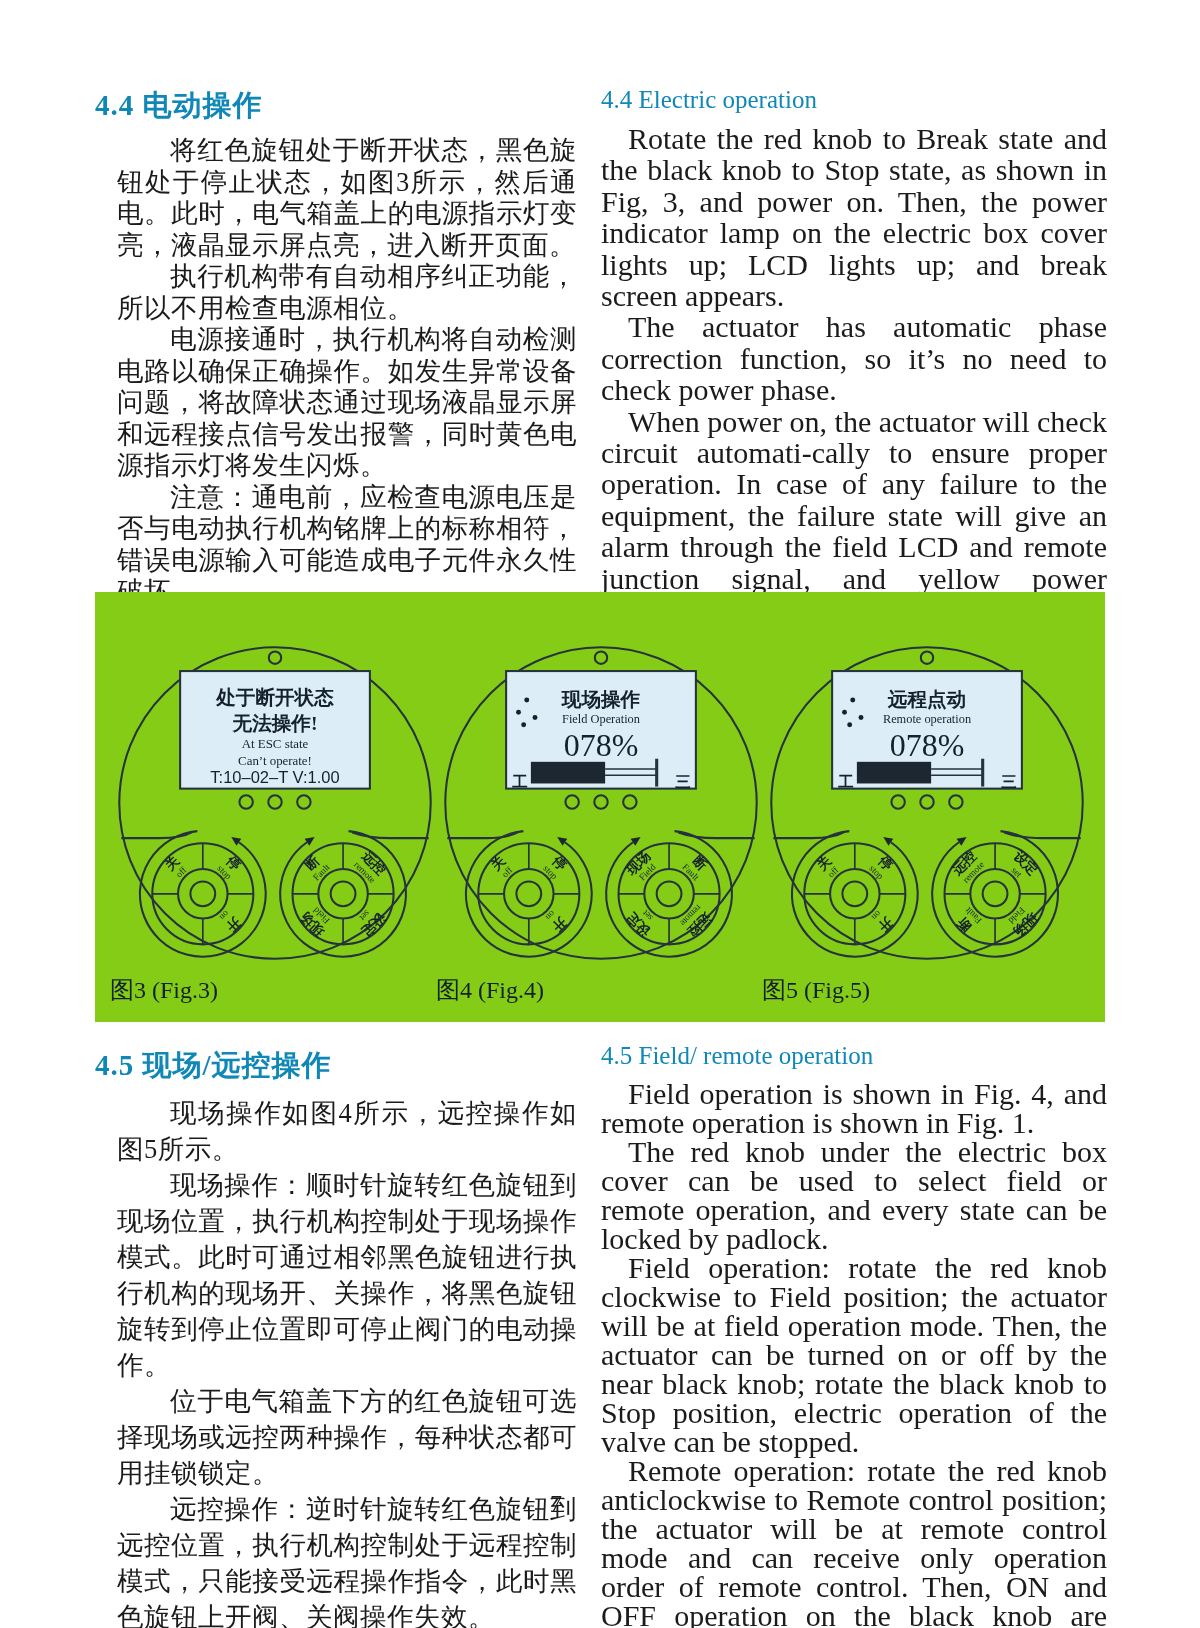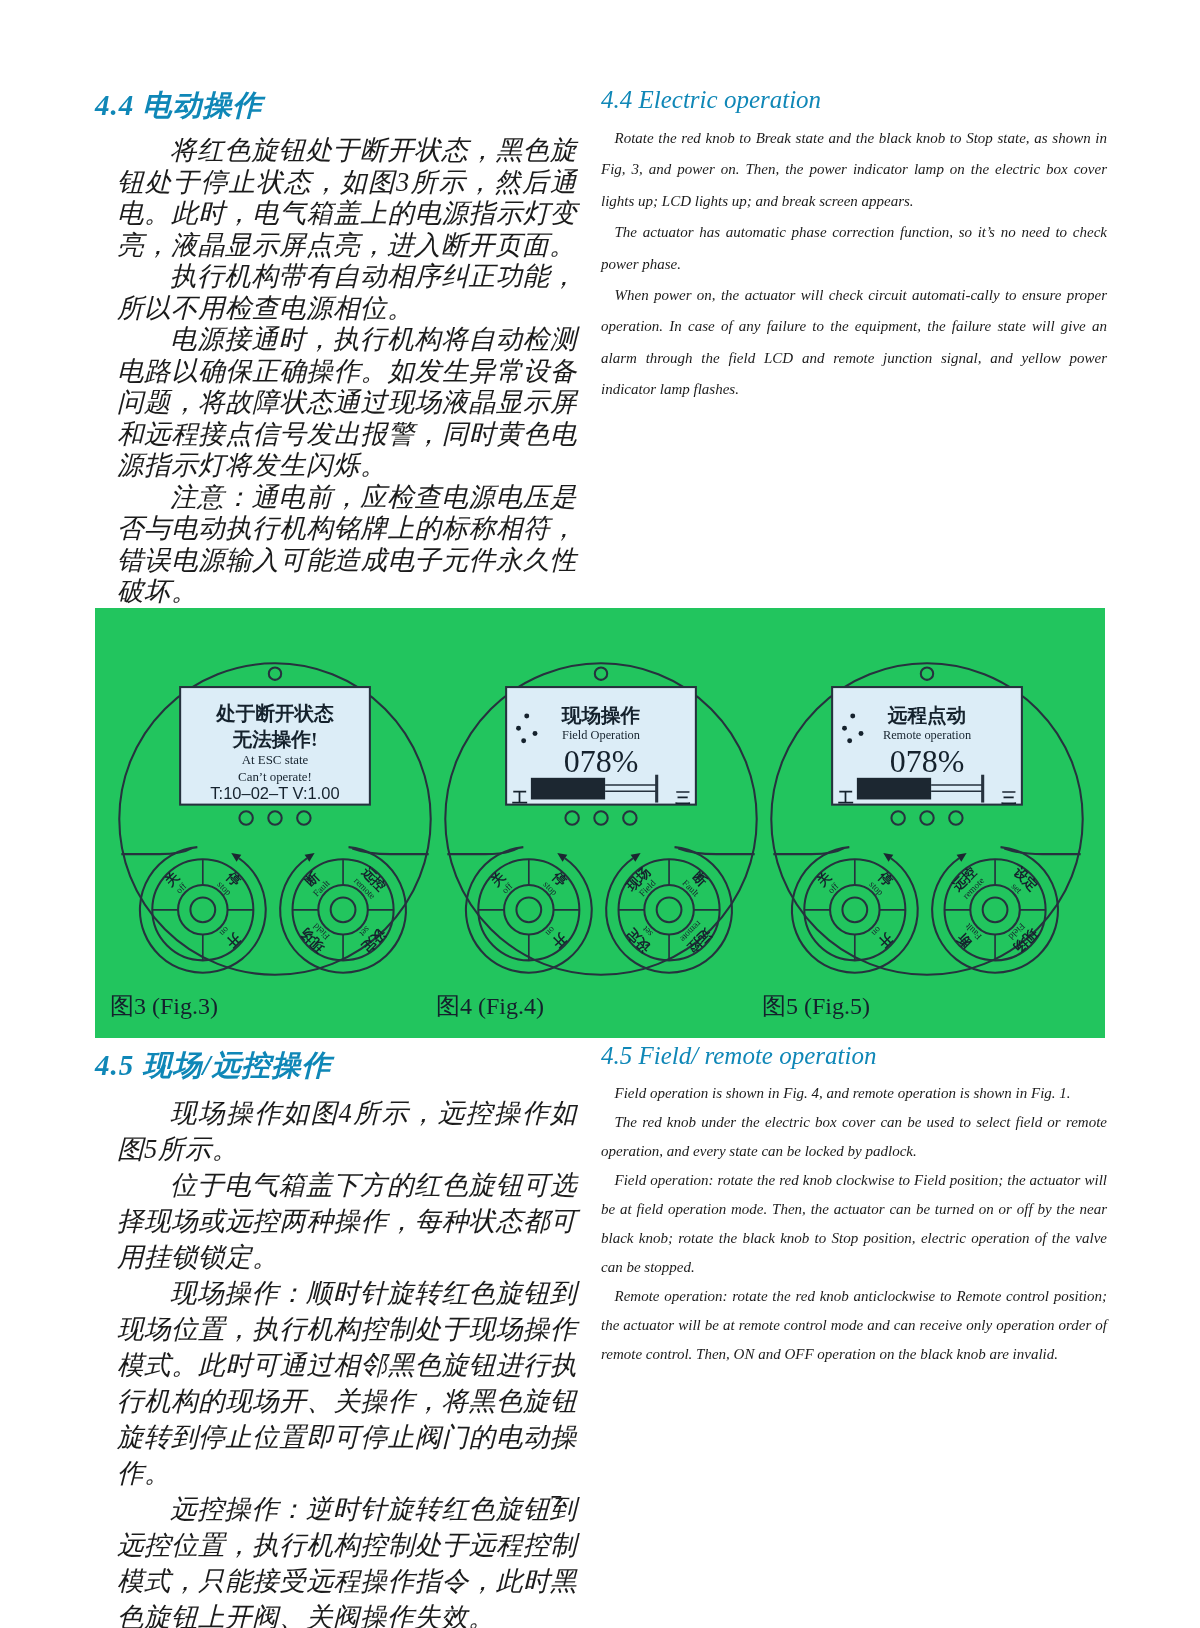--- a/index.html
+++ b/index.html
@@ -1,31 +1,31 @@
 <!DOCTYPE html>
 <html><head>
 <meta charset="utf-8">
 <style>
   html,body{margin:0;padding:0;background:#e9e9e9;}
   .page{position:relative;width:1200px;height:1628px;background:#ffffff;
         font-family:"Liberation Serif","DejaVu Serif",serif;color:#1b1b1b;overflow:hidden;}
-  .col{position:absolute;font-style:italic;}
+  .col{position:absolute;}
   .col-zh44{left:95px;top:86px;width:482px;}
   .col-en44{left:601px;top:86px;width:506px;}
   .col-zh45{left:95px;top:1046px;width:482px;}
   .col-en45{left:601px;top:1042px;width:506px;}
   h2{margin:0 0 9px 0;color:#0f87b7;}
   h2.zh{font-size:29px;font-weight:bold;letter-spacing:1px;}
   h2.en{font-size:25px;font-weight:normal;}
   p{margin:0;text-align:justify;}
   .zhp{font-size:26.5px;line-height:31.5px;text-indent:2em;letter-spacing:0.5px;margin-left:22px;}
-  .enp{font-size:15px;line-height:31.4px;text-indent:0.9em;}
+  .enp{font-size:30px;line-height:31.4px;text-indent:0.9em;}
   .col-zh45 .zhp{line-height:36px;}
   .col-en45 .enp{line-height:29px;}
-  .fig-panel{position:absolute;left:95px;top:608px;width:1010px;height:430px;background:#22c55e;}
+  .fig-panel{position:absolute;left:95px;top:592px;width:1010px;height:430px;background:#84cc16;}
   .fig{position:absolute;top:44px;width:330px;}
   .fig-1{left:15px;} .fig-2{left:341px;} .fig-3{left:667px;}
   .fig svg{display:block;}
   .fig-caption{position:absolute;top:338px;left:0;width:330px;text-align:left;
                font-size:24px;color:#14212c;}
   .ln{stroke:#26323e;stroke-width:2;fill:none;}
   .lnthin{stroke:#26323e;stroke-width:1.6;fill:none;}
   .filldark{fill:#1c2731;stroke:none;}
   .lcd{fill:#dcedf7;stroke:#26323e;stroke-width:2;}
   text{fill:#15222d;}
@@ -274,22 +274,22 @@
         </g>
       </svg>
       <div class="fig-caption">图5 (Fig.5)</div>
     </div>
 
   </div>
 
   <div class="col col-zh45">
     <h2 class="zh">4.5 现场/远控操作</h2>
     <p class="zhp">现场操作如图4所示，远控操作如图5所示。</p>
+    <p class="zhp">现场操作：顺时针旋转红色旋钮到现场位置，执行机构控制处于现场操作模式。此时可通过相邻黑色旋钮进行执行机构的现场开、关操作，将黑色旋钮旋转到停止位置即可停止阀门的电动操作。</p>
     <p class="zhp">位于电气箱盖下方的红色旋钮可选择现场或远控两种操作，每种状态都可用挂锁锁定。</p>
-    <p class="zhp">现场操作：顺时针旋转红色旋钮到现场位置，执行机构控制处于现场操作模式。此时可通过相邻黑色旋钮进行执行机构的现场开、关操作，将黑色旋钮旋转到停止位置即可停止阀门的电动操作。</p>
     <p class="zhp">远控操作：逆时针旋转红色旋钮到远控位置，执行机构控制处于远程控制模式，只能接受远程操作指令，此时黑色旋钮上开阀、关阀操作失效。</p>
   </div>
 
   <div class="col col-en45">
     <h2 class="en">4.5 Field/ remote operation</h2>
     <p class="enp">Field operation is shown in Fig. 4, and remote operation is shown in Fig. 1.</p>
     <p class="enp">The red knob under the electric box cover can be used to select field or remote operation, and every state can be locked by padlock.</p>
     <p class="enp">Field operation: rotate the red knob clockwise to Field position; the actuator will be at field operation mode. Then, the actuator can be turned on or off by the near black knob; rotate the black knob to Stop position, electric operation of the valve can be stopped.</p>
     <p class="enp">Remote operation: rotate the red knob anticlockwise to Remote control position; the actuator will be at remote control mode and can receive only operation order of remote control. Then, ON and OFF operation on the black knob are invalid.</p>
   </div>

